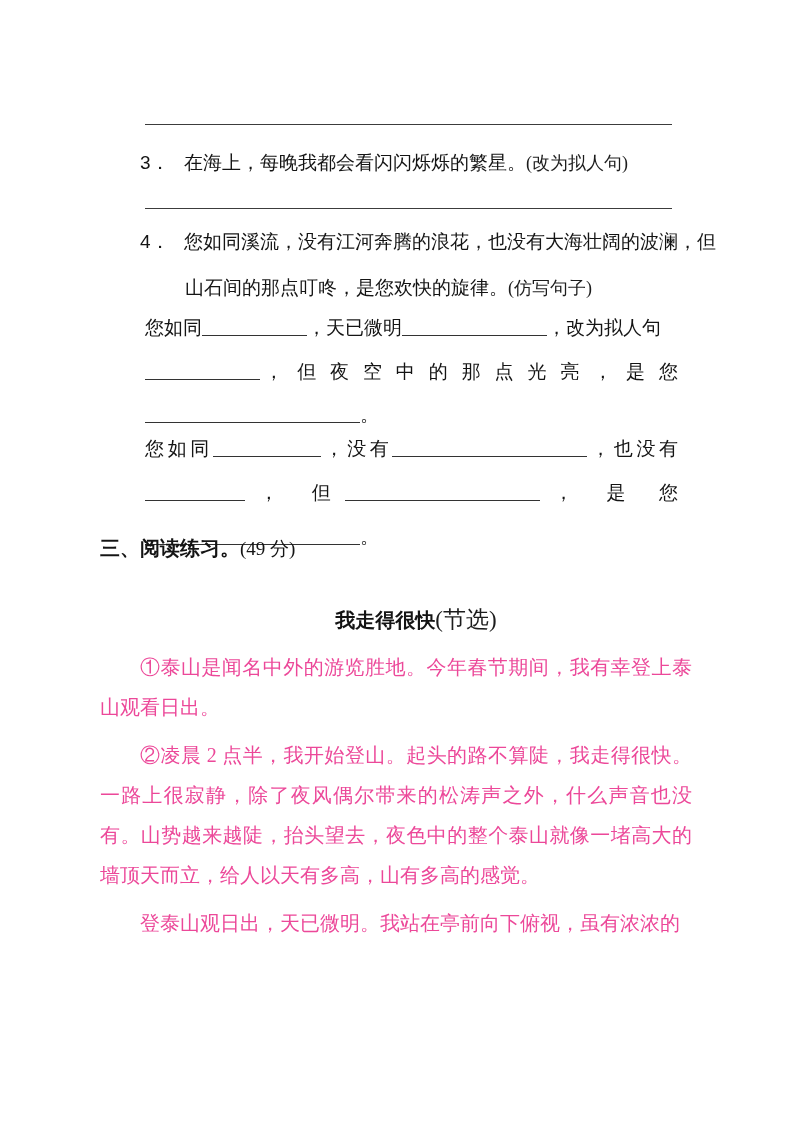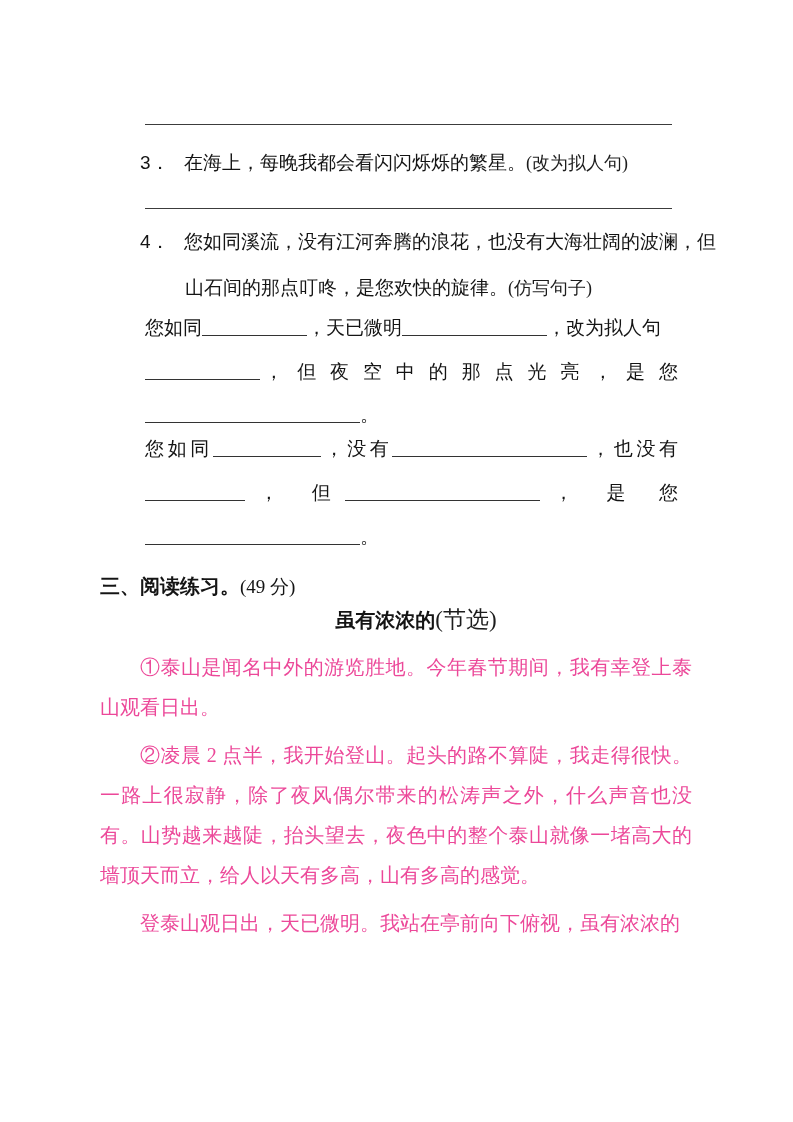--- a/index.html
+++ b/index.html
@@ -10,21 +10,21 @@
   .rule{
     position:absolute;left:145px;width:527px;height:0;
     border-top:1.4px solid #3c3c3c;
   }
   .q{position:absolute;left:100px;width:600px;font-size:19px;white-space:nowrap;margin-left:40px;}
   .qnum{display:inline-block;width:44px;}
   .note{font-family:"Liberation Serif",serif;font-size:18px;color:#1c1c1c;}
   .fill{position:absolute;left:145px;width:533px;font-size:19px;white-space:nowrap;}
   .spread{text-align:justify;text-align-last:justify;white-space:normal;}
   .blank{display:inline-block;height:17px;border-bottom:1.4px solid #333;vertical-align:-2px;}
-  .sec-header{position:absolute;left:100px;top:573px;font-size:20px;font-weight:bold;}
+  .sec-header{position:absolute;left:100px;top:535px;font-size:20px;font-weight:bold;}
   .sec-points{font-weight:normal;font-family:"Liberation Serif",serif;font-size:19px;}
   .p-title{position:absolute;left:100px;top:604px;width:592px;text-align:center;
     font-size:20px;font-weight:bold;padding-left:40px;box-sizing:border-box;}
   .p-title .note{font-weight:normal;font-size:23px;}
   .passage{position:absolute;left:100px;top:647px;width:592px;
     font-family:"Liberation Serif",serif;font-size:20px;line-height:40px;
     text-align:justify;color:#ec4899;}
   .passage p{margin:0 0 8px 0;text-indent:2em;}
 </style>
 </head>
@@ -65,21 +65,21 @@
   </div>
   <div class="fill" style="top:524px">
     <span class="blank" style="width:215px"></span><span>。</span>
   </div>
 
   <div class="sec-header">
     <span>三、阅读练习。</span><span class="sec-points">(49 分)</span>
   </div>
 
   <div class="p-title">
-    <span>虽有浓浓的</span><span class="note">(节选)</span>
+    <span>我走得很快</span><span class="note">(节选)</span>
   </div>
 
   <div class="passage">
     <p>①泰山是闻名中外的游览胜地。今年春节期间，我有幸登上泰山观看日出。</p>
     <p>②凌晨 2 点半，我开始登山。起头的路不算陡，我走得很快。一路上很寂静，除了夜风偶尔带来的松涛声之外，什么声音也没有。山势越来越陡，抬头望去，夜色中的整个泰山就像一堵高大的墙顶天而立，给人以天有多高，山有多高的感觉。</p>
     <p>登泰山观日出，天已微明。我站在亭前向下俯视，虽有浓浓的</p>
   </div>
 
 </div>
 

